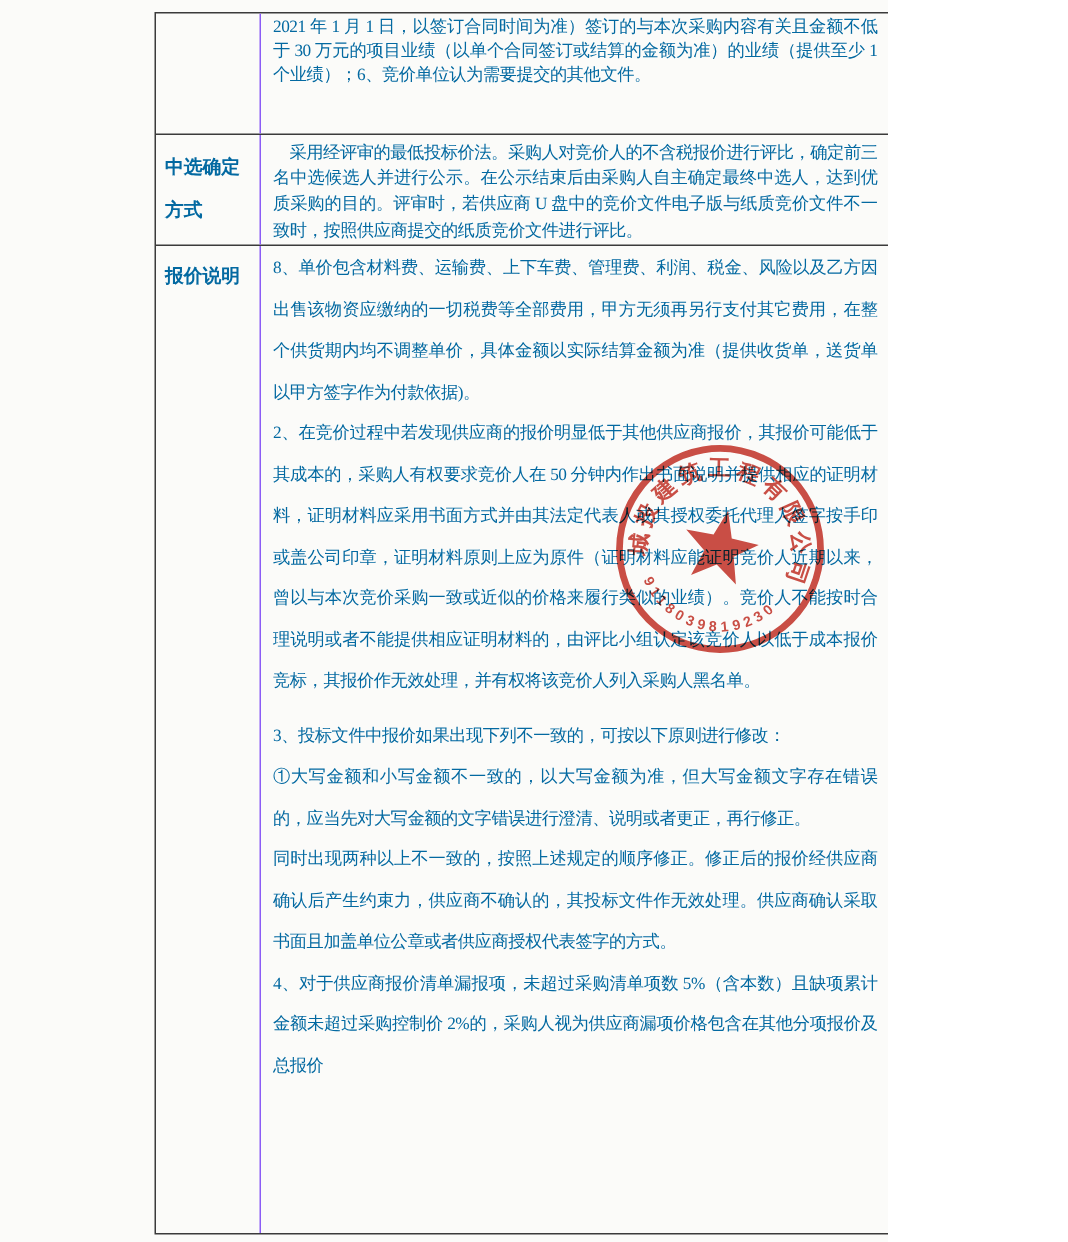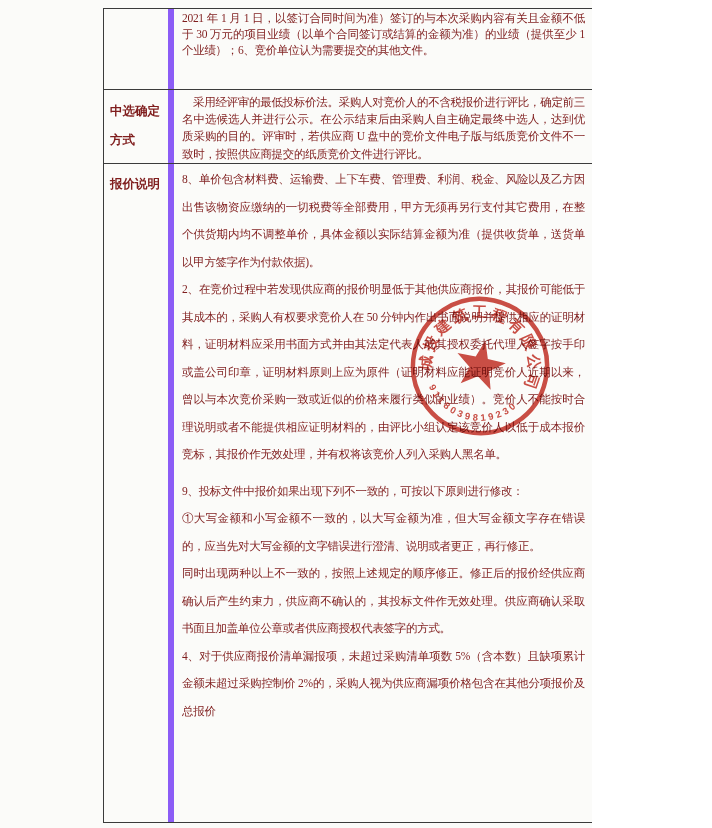--- a/index.html
+++ b/index.html
@@ -1,39 +1,39 @@
 <!DOCTYPE html>
 <html><head>
 <meta charset="utf-8">
 <style>
   html,body{margin:0;padding:0;}
   #page{
     position:relative;
     width:592px;height:828px;
     background:#fbfbf9;
     font-family:"Liberation Serif","DejaVu Serif",serif;
-    color:#7f1d1d;
+    color:#0369a1;
     overflow:hidden;
   }
   .doc-table{
     position:absolute;left:103px;top:8px;
     width:491px;height:815px;
     border:1px solid #3b3b3b;
     box-sizing:border-box;
     display:flex;flex-direction:column;
     overflow:hidden;
     background:transparent;
   }
   .t-row{display:flex;border-bottom:1px solid #3b3b3b;box-sizing:border-box;}
   .t-row.r1{height:81px;}
   .t-row.r2{height:74px;}
   .t-row.r3{flex:1;border-bottom:none;}
   .h-cell{
     width:70px;min-width:70px;
-    border-right:6px solid #8b5cf6;
+    border-right:1px solid #8b5cf6;
     box-sizing:border-box;
     padding:7px 2px 0 6px;
     font-weight:bold;
     font-size:12.5px;
     line-height:29px;
     letter-spacing:0;
   }
   .r3 .h-cell{padding-top:9px;line-height:22px;}
   .c-cell{
     flex:1;
@@ -80,21 +80,21 @@
       <div class="c-cell">
         <p class="p indent">采用经评审的最低投标价法。采购人对竞价人的不含税报价进行评比，确定前三名中选候选人并进行公示。在公示结束后由采购人自主确定最终中选人，达到优质采购的目的。评审时，若供应商 U 盘中的竞价文件电子版与纸质竞价文件不一致时，按照供应商提交的纸质竞价文件进行评比。</p>
       </div>
     </div>
 
     <div class="t-row r3">
       <div class="h-cell">报价说明</div>
       <div class="c-cell">
         <p class="p">8、单价包含材料费、运输费、上下车费、管理费、利润、税金、风险以及乙方因出售该物资应缴纳的一切税费等全部费用，甲方无须再另行支付其它费用，在整个供货期内均不调整单价，具体金额以实际结算金额为准（提供收货单，送货单以甲方签字作为付款依据)。</p>
         <p class="p">2、在竞价过程中若发现供应商的报价明显低于其他供应商报价，其报价可能低于其成本的，采购人有权要求竞价人在 50 分钟内作出书面说明并提供相应的证明材料，证明材料应采用书面方式并由其法定代表人或其授权委托代理人签字按手印或盖公司印章，证明材料原则上应为原件（证明材料应能证明竞价人近期以来，曾以与本次竞价采购一致或近似的价格来履行类似的业绩）。竞价人不能按时合理说明或者不能提供相应证明材料的，由评比小组认定该竞价人以低于成本报价竞标，其报价作无效处理，并有权将该竞价人列入采购人黑名单。</p>
-        <p class="p gap">9、投标文件中报价如果出现下列不一致的，可按以下原则进行修改：</p>
+        <p class="p gap">3、投标文件中报价如果出现下列不一致的，可按以下原则进行修改：</p>
         <p class="p">①大写金额和小写金额不一致的，以大写金额为准，但大写金额文字存在错误的，应当先对大写金额的文字错误进行澄清、说明或者更正，再行修正。</p>
         <p class="p">同时出现两种以上不一致的，按照上述规定的顺序修正。修正后的报价经供应商确认后产生约束力，供应商不确认的，其投标文件作无效处理。供应商确认采取书面且加盖单位公章或者供应商授权代表签字的方式。</p>
         <p class="p">4、对于供应商报价清单漏报项，未超过采购清单项数 5%（含本数）且缺项累计金额未超过采购控制价 2%的，采购人视为供应商漏项价格包含在其他分项报价及总报价</p>
       </div>
     </div>
 
   </div>
 
   <div class="seal">
     <svg width="170" height="170" viewBox="-85 -85 170 170">

